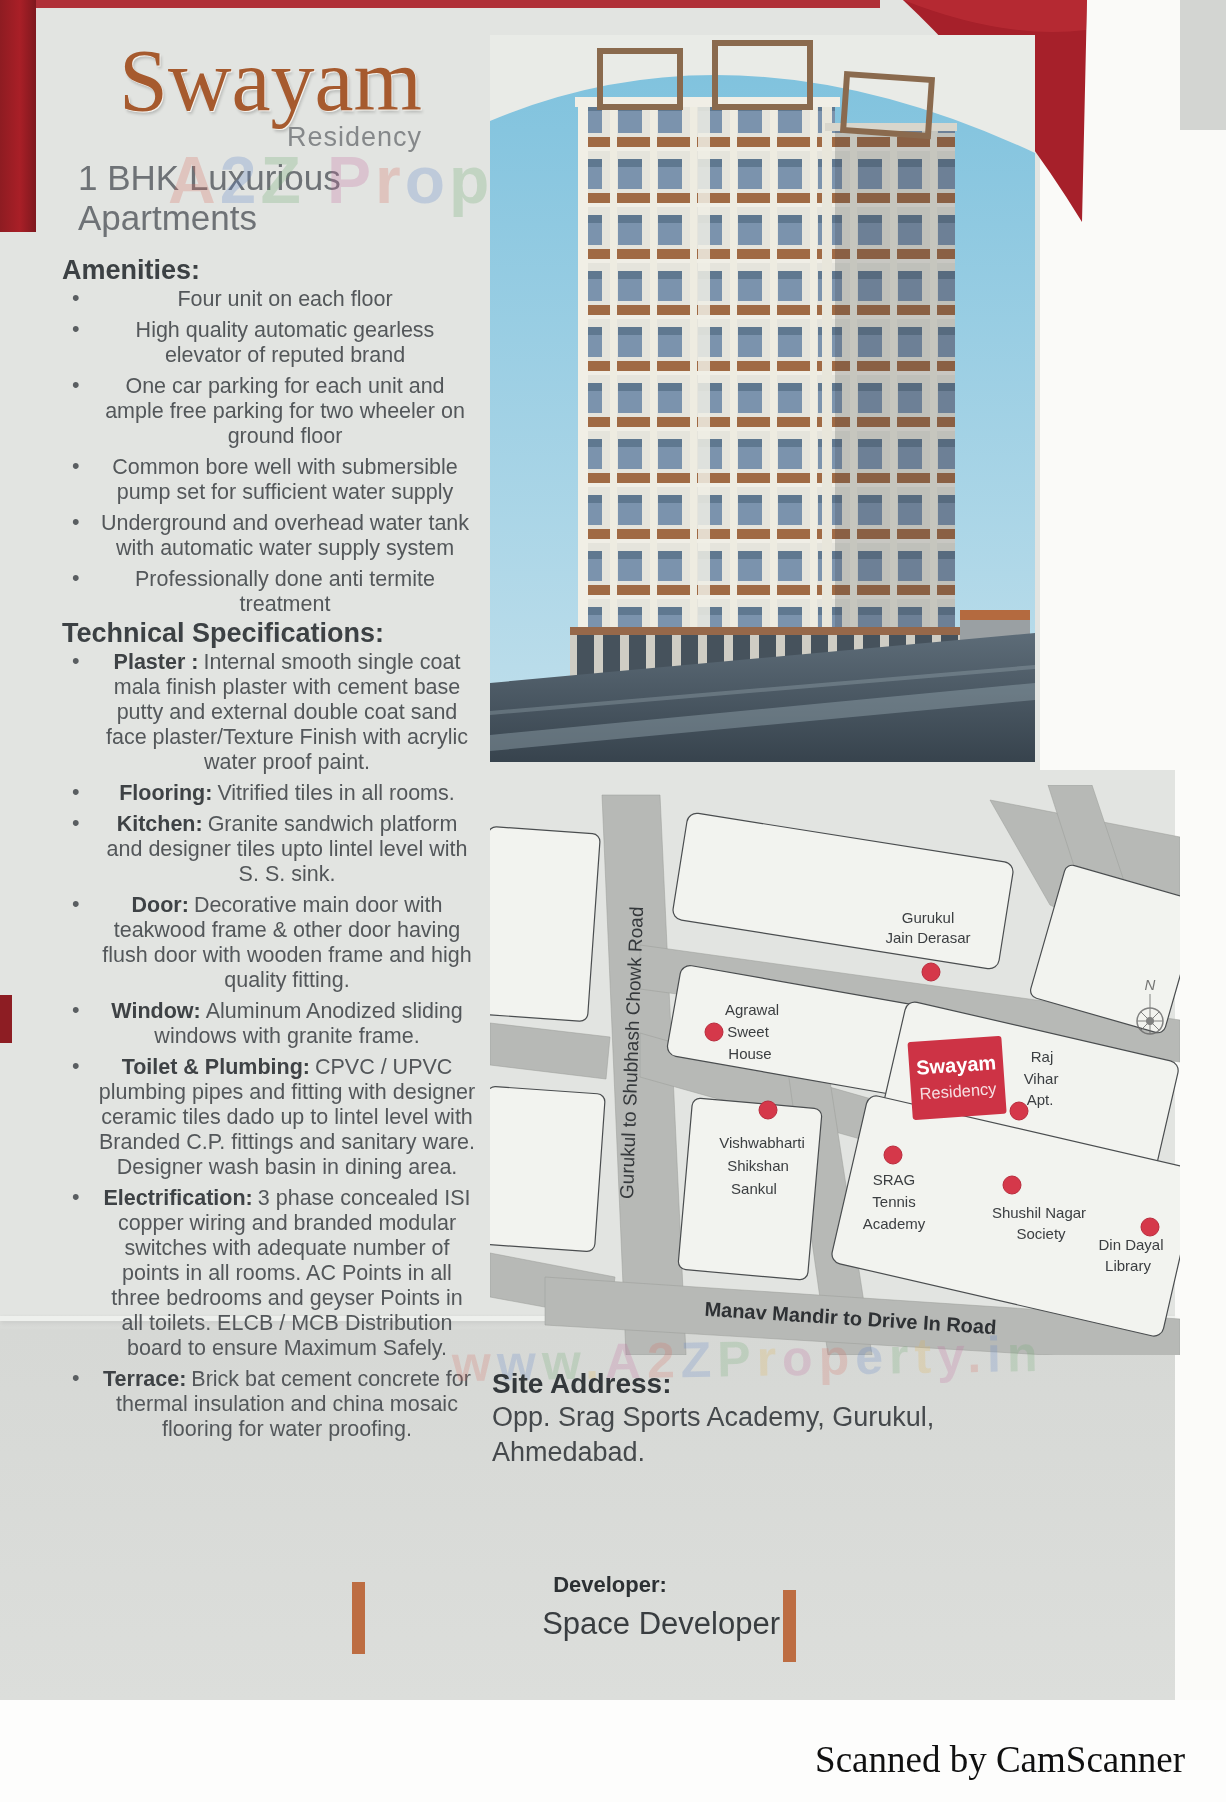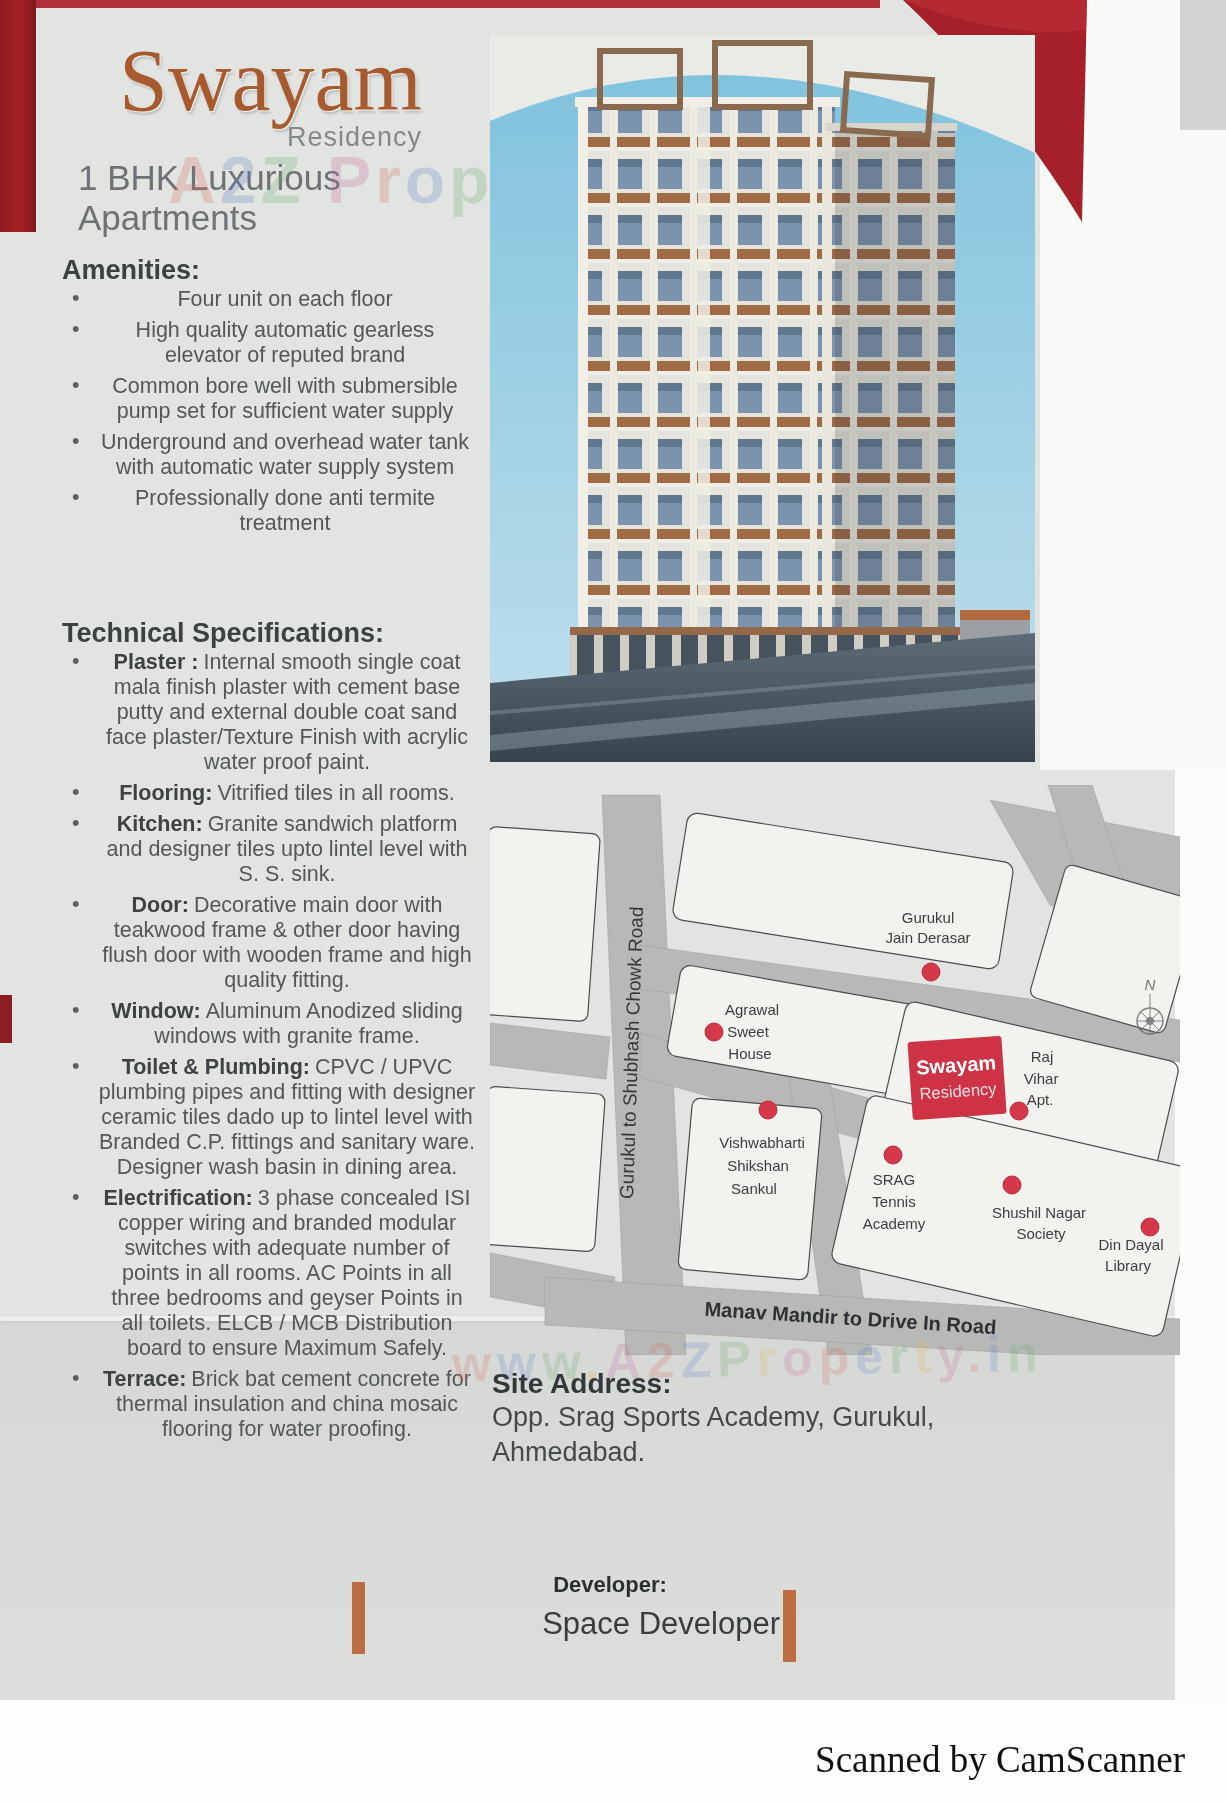--- a/index.html
+++ b/index.html
@@ -92,20 +92,21 @@
   <div class="logo-sub">Residency</div>
 </div>
 <div class="abs tagline">1 BHK Luxurious Apartments</div>
 <div class="abs wm wm1"><span style="color: rgb(217, 106, 95);">A</span><span style="color: rgb(91, 130, 201);">2</span><span style="color: rgb(106, 168, 107);">Z</span><span> </span><span style="color: rgb(196, 103, 158);">P</span><span style="color: rgb(217, 106, 95);">r</span><span style="color: rgb(91, 130, 201);">o</span><span style="color: rgb(106, 168, 107);">p</span><span style="color: rgb(224, 177, 75);">e</span><span style="color: rgb(196, 103, 158);">r</span><span style="color: rgb(217, 106, 95);">t</span><span style="color: rgb(91, 130, 201);">y</span></div>
 
 <div class="abs amenities">
   <div class="sec-heading">Amenities:</div>
   <ul class="plist">
     <li>Four unit on each floor</li>
     <li>High quality automatic gearless elevator of reputed brand</li>
+    <li>One car parking for each unit and ample free parking for two wheeler on ground floor</li>
     <li>Common bore well with submersible pump set for sufficient water supply</li>
     <li>Underground and overhead water tank with automatic water supply system</li>
     <li>Professionally done anti termite treatment</li>
   </ul>
 </div>
 
 <div class="abs specs">
   <div class="sec-heading">Technical Specifications:</div>
   <ul class="plist">
     <li><span class="spec-label">Plaster :</span><span>Internal smooth single coat mala finish plaster with cement base putty and external double coat sand face plaster/Texture Finish with acrylic water proof paint.</span></li>

